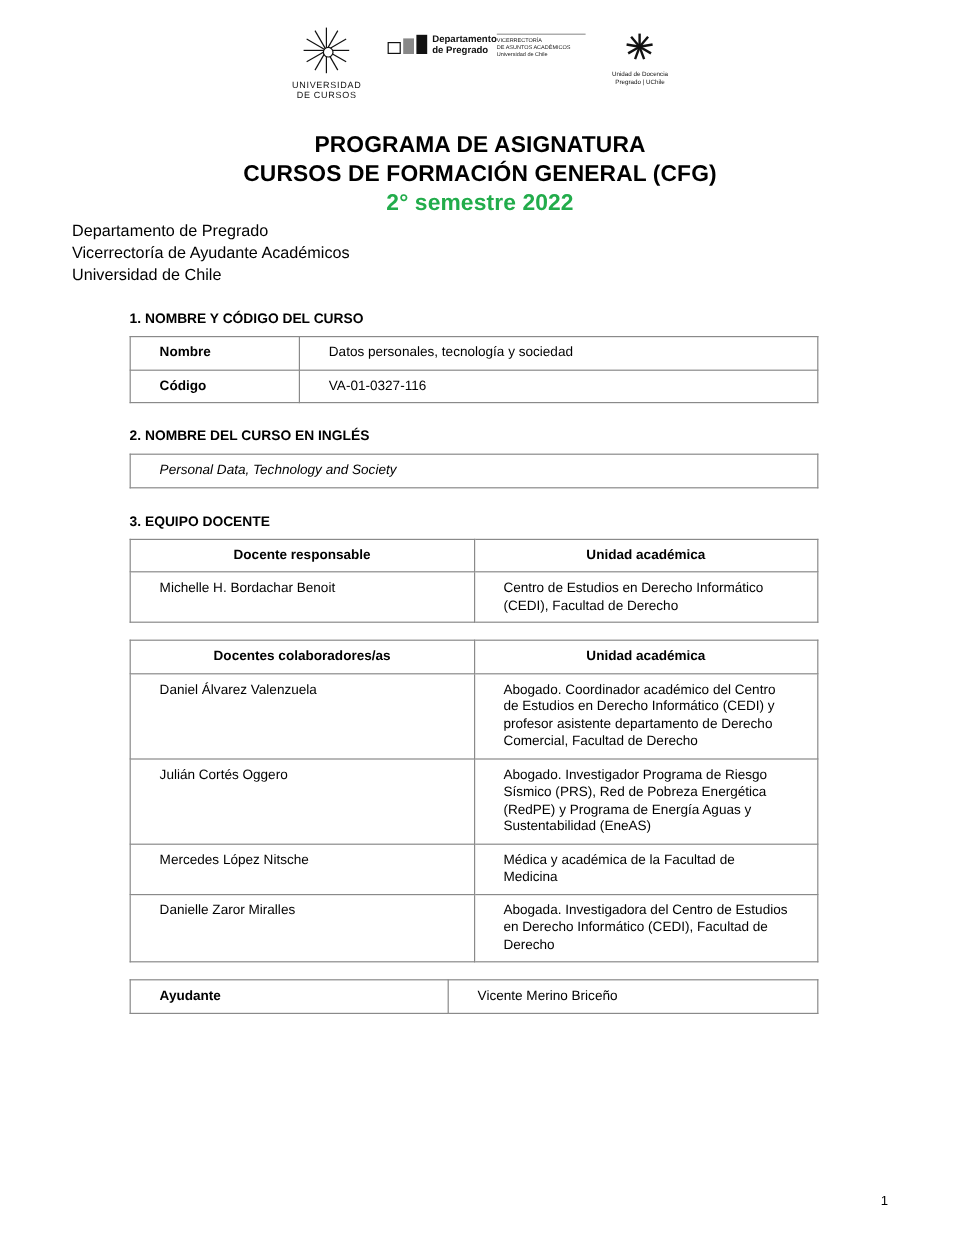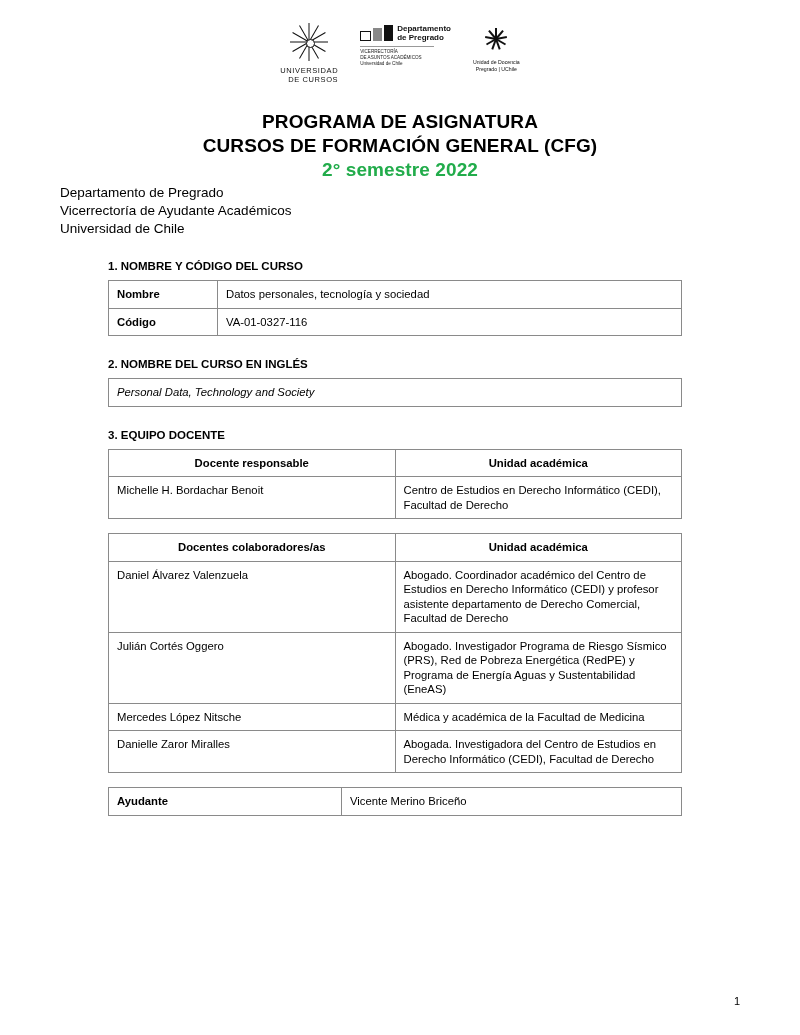--- a/index.html
+++ b/index.html
@@ -61,26 +61,26 @@
     margin-top: -3.5px;
     border: 1px solid #111;
     border-radius: 50%;
     background: #fff;
   }
   .uch-text {
     margin-top: 4px;
     font-size: 7.5px;
     letter-spacing: 0.6px;
     line-height: 9px;
-    text-align: right;
+    text-align: center;
     color: #111;
   }
   .dep-block {
     display: flex;
-    flex-direction: column;
+    flex-direction: row;
     justify-content: flex-start;
     padding-top: 2px;
   }
   .dep-top {
     display: flex;
     align-items: center;
     gap: 4px;
   }
   .dep-bars {
     display: flex;
@@ -158,21 +158,21 @@
     margin: 22px 0 8px 48px;
   }
   .tbl {
     border-collapse: collapse;
     margin-left: 48px;
     width: 574px;
     table-layout: fixed;
   }
   .tbl td, .tbl th {
     border: 1px solid #8a8a8a;
-    padding: 6px 8px;
+    padding: 6px 24px;
     font-size: 11.3px;
     line-height: 14.5px;
     vertical-align: top;
     text-align: left;
     font-weight: normal;
   }
   .tbl td.label {
     font-weight: bold;
     width: 92px;
   }

